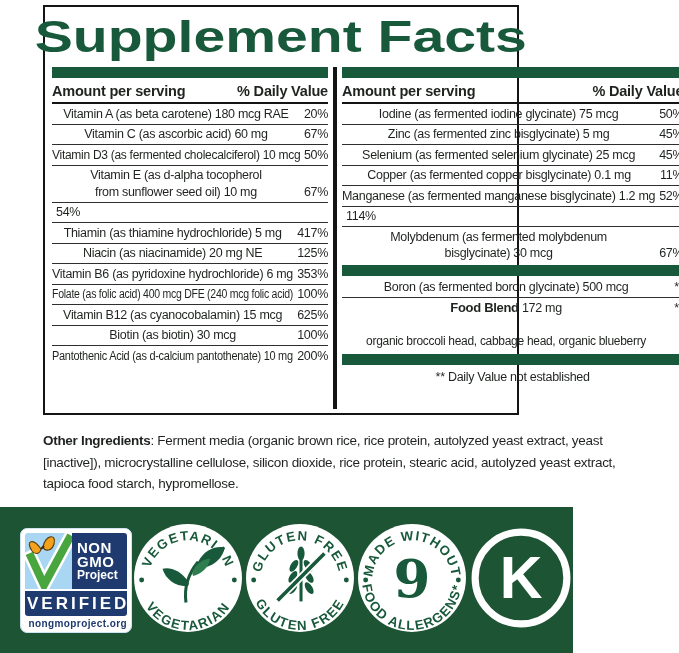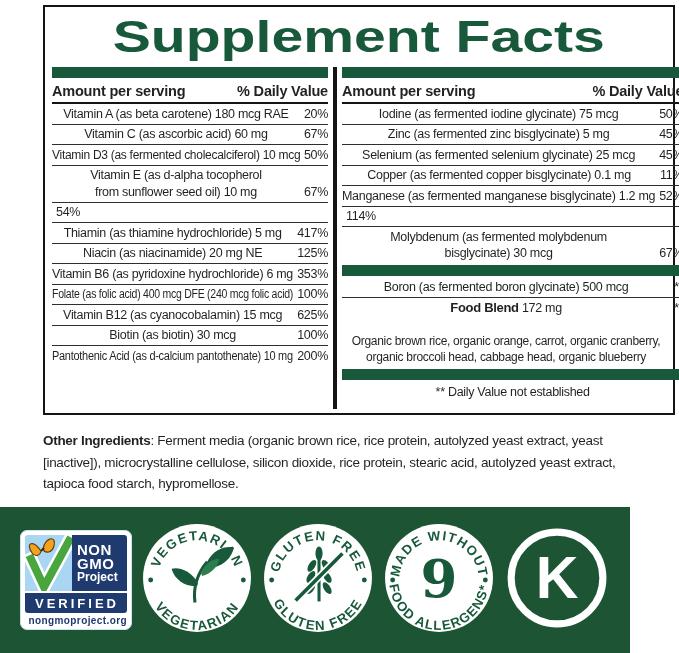--- a/index.html
+++ b/index.html
@@ -1,20 +1,20 @@
 <!DOCTYPE html>
 <html><head>
 <meta charset="utf-8">
 <style>
   html,body{margin:0;padding:0;background:#fff;}
   .page{position:relative;width:679px;height:653px;background:#ffffff;overflow:hidden;
         font-family:"Liberation Sans",sans-serif;color:#1f231f;}
 
   
-  .facts-box{position:absolute;left:43px;top:5px;width:632px;height:410px;
+  .facts-box{position:absolute;left:43px;top:5px;width:476px;height:410px;
              border:2px solid #141414;box-sizing:border-box;background:#fff;}
   .facts-title{height:60px;display:flex;align-items:center;justify-content:center;overflow:visible;}
   .facts-title span{display:inline-block;font-size:45px;font-weight:bold;color:#17593a;
                     transform:scaleX(1.27);transform-origin:50% 50%;white-space:nowrap;letter-spacing:0px;}
   .cols{display:flex;align-items:stretch;padding:0 7px;height:calc(100% - 64px);}
   .col{width:276px;display:flex;flex-direction:column;text-align:center;}
   .col.right{width:auto;flex:1;}
   .divider{width:7px;border-left:2px solid #141414;border-right:2px solid #141414;margin:0 5px;}
 
   .bar{height:11px;background:#17593a;margin-bottom:1px;flex:none;}
@@ -35,34 +35,34 @@
   .fb .fb-desc{padding-left:9px;}
   .fb .fb-desc .lbl{font-size:12px;line-height:15.5px;}
   .footnote{font-size:12.5px;letter-spacing:-0.3px;padding-top:5px;white-space:nowrap;}
 
   
   .other{position:absolute;left:43px;top:430px;width:596px;
          font-size:13.5px;letter-spacing:-0.3px;line-height:1.6;color:#1f231f;}
   .other b{font-weight:bold;}
 
   
-  .band{position:absolute;left:0;top:507px;width:630px;height:146px;background:#1d5433;
+  .band{position:absolute;left:0;top:507px;width:573px;height:146px;background:#1d5433;
         display:flex;align-items:center;justify-content:space-between;padding:0 20px;box-sizing:border-box;}
   .seal{flex:none;}
 
   
   .ngmo{width:112px;background:#fff;border-radius:7px;padding:4px 4px 3px 4px;box-sizing:border-box;
         border:1px solid #cfe3f2;}
   .ngmo-top{display:flex;height:56px;}
   .ngmo-sky{width:47px;background:#a9d6f2;overflow:hidden;border-radius:3px 0 0 0;}
   .ngmo-txt{flex:1;background:#1e3a6e;color:#fff;display:flex;flex-direction:column;
             justify-content:center;padding-left:5px;border-radius:0 3px 0 0;}
   .ngmo-txt .n1{font-size:15px;font-weight:bold;line-height:14px;letter-spacing:0.5px;}
   .ngmo-txt .n2{font-size:12px;font-weight:bold;line-height:12px;}
-  .ngmo-ver{background:#1e3a6e;color:#fff;text-align:center;font-weight:bold;font-size:13px;
+  .ngmo-ver{background:#1e3a6e;color:#fff;text-align:center;font-weight:bold;font-size:17px;
             letter-spacing:3px;padding:3px 0 2px 2px;margin-top:2px;border-radius:0 0 3px 3px;}
   .ngmo-url{color:#1e3a6e;font-weight:bold;font-size:10px;text-align:right;padding-top:2px;
             letter-spacing:0.4px;}
 </style>
 </head>
 <body>
 
 <div class="page">
 
   <div class="facts-box">
@@ -207,21 +207,20 @@
           <span class="lines">
               <span class="lbl">Boron (as fermented boron glycinate) 500 mcg</span>
             </span>
           <span class="val">**</span>
         </div>
 
         <div class="row fb">
           <span class="lines">
             <span class="lbl"><b class="fb-name">Food Blend</b> <span>172 mg</span></span>
             <span class="fb-desc">
-              <span class="lbl">Organic brown rice, organic orange, carrot, organic cranberry,</span>
               <span class="lbl">organic broccoli head, cabbage head, organic blueberry</span>
             </span>
           </span>
           <span class="val">**</span>
         </div>
 
         <div class="bar" style="margin:1px 0 0 0;"></div>
 
         <div class="footnote">** Daily Value not established</div>
       </div>

